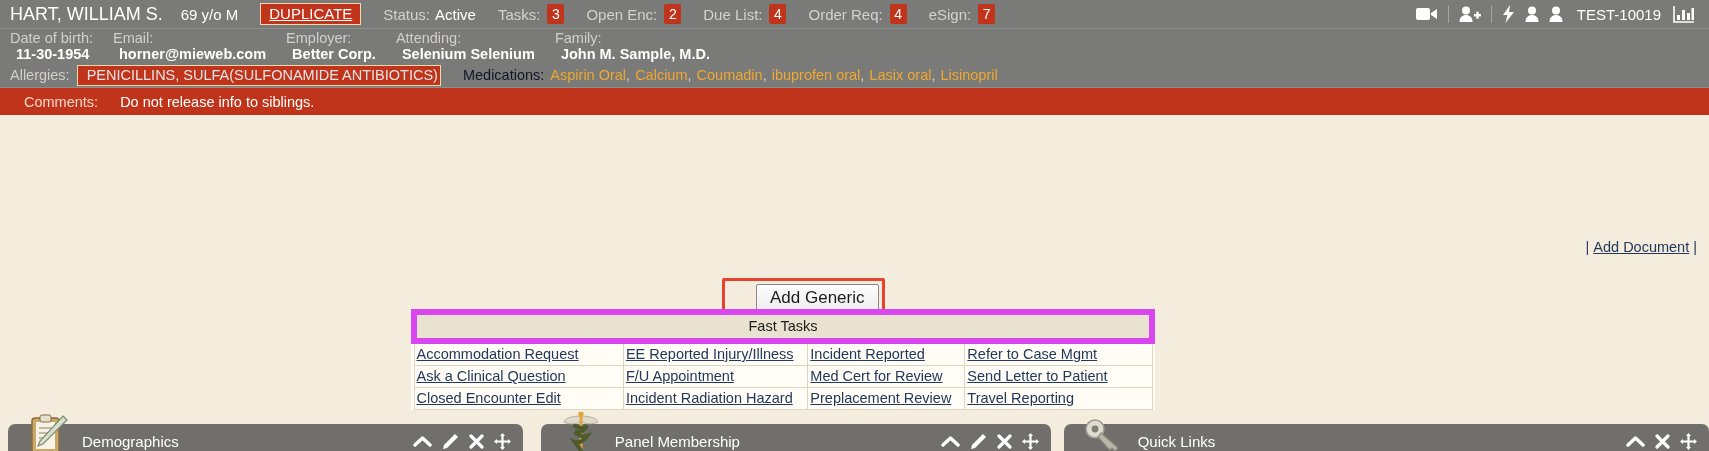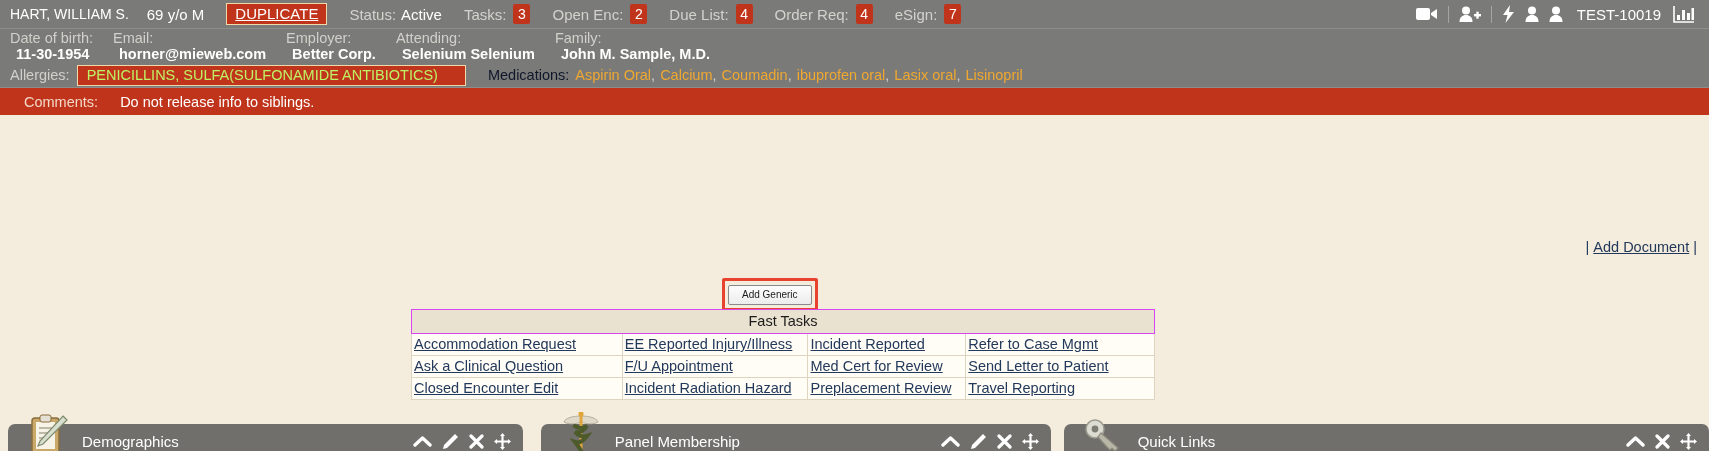--- a/index.html
+++ b/index.html
@@ -14,21 +14,21 @@
   
   .banner { width: 100%; background: #7a7a78; color: #ffffff; }
 
   .row1 {
     height: 29px;
     display: flex; align-items: center;
     padding: 0 8px 0 10px;
     border-bottom: 1px solid #8d8d8a;
     font-size: 15px;
   }
-  .pt-name { font-size: 14px; color: #ffffff; white-space: nowrap; }
+  .pt-name { font-size: 18px; color: #ffffff; white-space: nowrap; }
   .pt-age { margin-left: 18px; color: #ffffff; white-space: nowrap; }
   .dup-badge {
     margin-left: 22px;
     background: #c0341b;
     color: #ffffff;
     border: 1px solid #f0d8a8;
     padding: 1px 8px 2px 8px;
     text-decoration: underline;
     font-size: 15px;
     white-space: nowrap;
@@ -59,23 +59,23 @@
     font-size: 14.5px;
     flex-wrap: nowrap;
   }
   .row2 { border-bottom: 0; }
   .field { display: flex; align-items: flex-start; margin-right: 20px; white-space: nowrap; flex-direction: column; }
   .f-label { color: #d2d0cb; }
   .f-value { color: #ffffff; margin-left: 6px; font-weight: bold; }
 
   .allergy-label { color: #d2d0cb; margin-right: 7px; text-align: right; }
   .allergy-box {
-    background: #c0341b; color: #bef264;
+    background: #c0341b; color: #e5e5e5;
     border: 1px solid #f0d8a8;
-    padding: 1px 27px 2px 9px;
+    padding: 1px 2px 2px 9px;
     font-size: 14.5px;
     white-space: nowrap;
   }
   .meds-label { color: #0f172a; margin: 0 6px 0 22px; }
   .med-item { color: #f0a830; white-space: nowrap; }
   .med-sep { color: #d2d0cb; margin-right: 5px; }
 
   .comments-bar {
     background: #c0341b;
     height: 28px;
@@ -102,43 +102,44 @@
 
   .add-generic-wrap {
     position: absolute; top: 163px; left: 722px;
     padding: 3px;
     border: 3px solid #e8432e;
     border-radius: 2px;
     background: transparent;
   }
   .add-generic-btn {
     font-family: "Liberation Sans", sans-serif;
-    font-size: 10px;
+    font-size: 17px;
     color: #1b1b1b;
     background: linear-gradient(#fdfdfd, #ececec);
     border: 1px solid #8a8a8a;
     border-radius: 2px;
     padding: 3px 13px 4px 13px;
     cursor: pointer;
+    margin-left: 28px;
   }
 
   .fast-tasks {
     position: absolute; top: 194px; left: 411px;
     width: 744px;
     border-collapse: collapse;
     background: #fffdf6;
     font-size: 14.5px;
   }
   .ft-title {
     background: #e9e2d0;
     text-align: center;
     color: #1b1b1b;
     font-weight: normal;
     padding: 3px 0 4px 0;
-    border: 1px solid #d946ef;
+    border: 6px solid #d946ef;
     font-size: 14.5px;
   }
   .fast-tasks td {
     border: 1px solid #ddd5c0;
     padding: 2px 2px 3px 2px;
     vertical-align: middle;
     height: 21px;
   }
   .ft-c0 { width: 211px; }
   .ft-c1 { width: 186px; }

